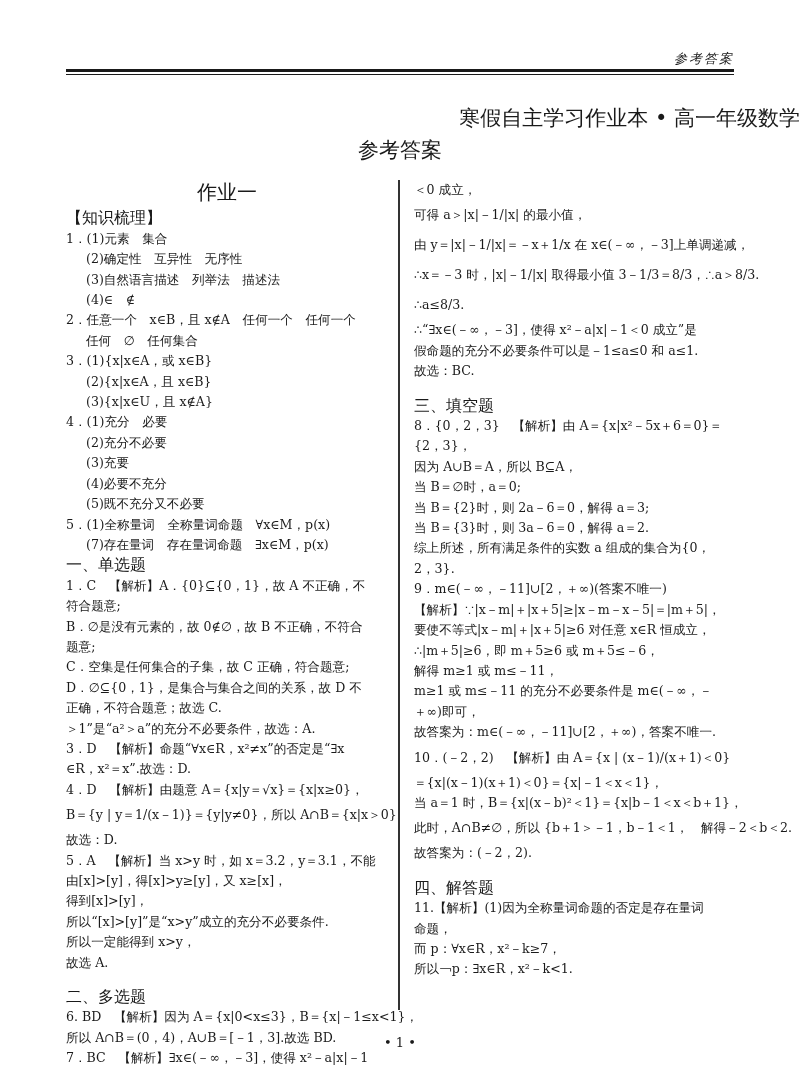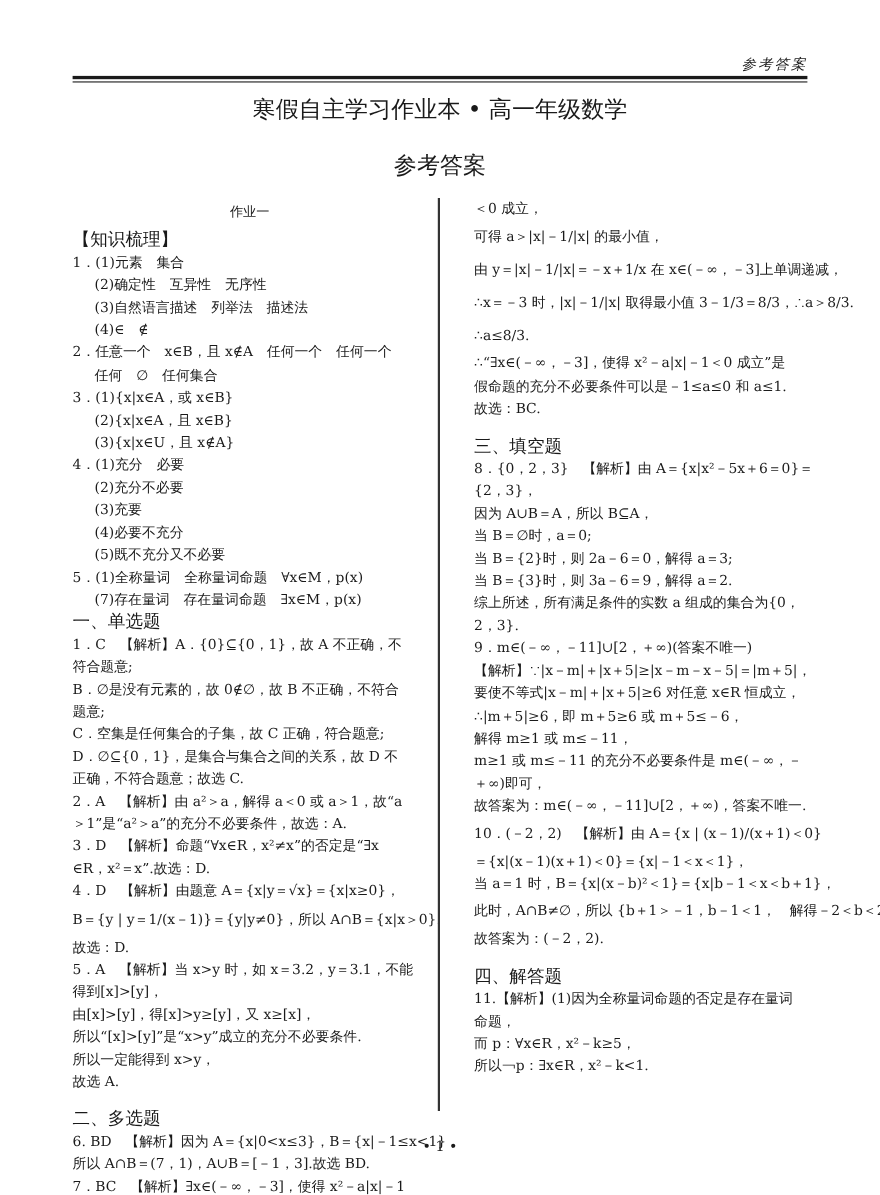--- a/index.html
+++ b/index.html
@@ -1,29 +1,29 @@
 <!DOCTYPE html>
 <html><head>
 <meta charset="utf-8">
 <style>
   html, body { margin:0; padding:0; background:#ffffff; }
   body { width:800px; height:1086px; position:relative; overflow:hidden;
          font-family:"DejaVu Serif","Liberation Serif",serif; color:#1a1a1a; }
   .header-tag { position:absolute; right:66px; top:50px; font-size:13px; font-style:italic; letter-spacing:2px; }
   .rule { position:absolute; left:66px; right:66px; top:69px; height:6px;
           border-top:3px solid #1a1a1a; border-bottom:1.5px solid #1a1a1a; box-sizing:border-box; }
-  .main-title { position:absolute; left:0; right:0; top:85px; text-align:center;
+  .main-title { position:absolute; left:0; right:0; top:104px; text-align:right;
                 font-family:"DejaVu Sans","Liberation Sans",sans-serif; font-size:21px; }
   .sub-title { position:absolute; left:0; right:0; top:136px; text-align:center;
                font-family:"DejaVu Sans","Liberation Sans",sans-serif; font-size:21px; }
   .col { position:absolute; top:180px; font-size:12.6px; line-height:20.4px; }
   .col-left { left:66px; width:322px; }
-  .col-right { left:414px; width:330px;margin-left:17px; }
+  .col-right { left:414px; width:330px; }
   .divider { position:absolute; left:398px; top:180px; width:2px; height:830px; background:#333; }
-  .hw-title { text-align:center; font-family:"DejaVu Sans","Liberation Sans",sans-serif; font-size:12px; margin:2px 0 6px; }
+  .hw-title { text-align:center; font-family:"DejaVu Sans","Liberation Sans",sans-serif; font-size:20px; margin:2px 0 6px; }
   .sec { font-family:"DejaVu Sans","Liberation Sans",sans-serif; font-size:16px; }
   .line { white-space:nowrap; }
   .ind { padding-left:20px; }
   .gap { height:14px; }
   .tall { line-height:30px; }
   .page-num { position:absolute; left:0; right:0; top:1035px; text-align:center; font-size:13px; }
 </style>
 </head>
 <body>
 
@@ -52,37 +52,36 @@
     <div class="line">5．(1)全称量词　全称量词命题　∀x∈M，p(x)</div>
     <div class="line ind">(7)存在量词　存在量词命题　∃x∈M，p(x)</div>
     <div class="line sec">一、单选题</div>
     <div class="line">1．C　【解析】A．{0}⊆{0，1}，故 A 不正确，不</div>
     <div class="line">符合题意;</div>
     <div class="line">B．∅是没有元素的，故 0∉∅，故 B 不正确，不符合</div>
     <div class="line">题意;</div>
     <div class="line">C．空集是任何集合的子集，故 C 正确，符合题意;</div>
     <div class="line">D．∅⊆{0，1}，是集合与集合之间的关系，故 D 不</div>
     <div class="line">正确，不符合题意；故选 C.</div>
-    <div class="line">2．A　【解析】由 a²＞a，解得 a＜0 或 a＞1，故“a</div>
     <div class="line">＞1”是“a²＞a”的充分不必要条件，故选：A.</div>
     <div class="line">3．D　【解析】命题“∀x∈R，x²≠x”的否定是“∃x</div>
     <div class="line">∈R，x²＝x”.故选：D.</div>
     <div class="line">4．D　【解析】由题意 A＝{x|y＝√x}＝{x|x≥0}，</div>
     <div class="line tall">B＝{y | y＝1/(x－1)}＝{y|y≠0}，所以 A∩B＝{x|x＞0}.</div>
     <div class="line">故选：D.</div>
     <div class="line">5．A　【解析】当 x&gt;y 时，如 x＝3.2，y＝3.1，不能</div>
+    <div class="line">由[x]&gt;[y]，得[x]&gt;y≥[y]，又 x≥[x]，</div>
     <div class="line">得到[x]&gt;[y]，</div>
-    <div class="line">由[x]&gt;[y]，得[x]&gt;y≥[y]，又 x≥[x]，</div>
     <div class="line">所以“[x]&gt;[y]”是“x&gt;y”成立的充分不必要条件.</div>
     <div class="line">所以一定能得到 x&gt;y，</div>
     <div class="line">故选 A.</div>
     <div class="gap"></div>
     <div class="line sec">二、多选题</div>
     <div class="line">6. BD　【解析】因为 A＝{x|0&lt;x≤3}，B＝{x|－1≤x&lt;1}，</div>
-    <div class="line">所以 A∩B＝(7，1)，A∪B＝[－1，3].故选 BD.</div>
+    <div class="line">所以 A∩B＝(0，4)，A∪B＝[－1，3].故选 BD.</div>
     <div class="line">7．BC　【解析】∃x∈(－∞，－3]，使得 x²－a|x|－1</div>
   </div>
 
 <div class="divider"></div>
 
 <div class="col col-right" id="rightcol">
     <div class="line">＜0 成立，</div>
     <div class="line tall">可得 a＞|x|－1/|x| 的最小值，</div>
     <div class="line tall">由 y＝|x|－1/|x|＝－x＋1/x 在 x∈(－∞，－3]上单调递减，</div>
     <div class="line tall">∴x＝－3 时，|x|－1/|x| 取得最小值 3－1/3＝8/3，∴a＞8/3.</div>
@@ -90,37 +89,37 @@
     <div class="line">∴“∃x∈(－∞，－3]，使得 x²－a|x|－1＜0 成立”是</div>
     <div class="line">假命题的充分不必要条件可以是－1≤a≤0 和 a≤1.</div>
     <div class="line">故选：BC.</div>
     <div class="gap"></div>
     <div class="line sec">三、填空题</div>
     <div class="line">8．{0，2，3}　【解析】由 A＝{x|x²－5x＋6＝0}＝</div>
     <div class="line">{2，3}，</div>
     <div class="line">因为 A∪B＝A，所以 B⊆A，</div>
     <div class="line">当 B＝∅时，a＝0;</div>
     <div class="line">当 B＝{2}时，则 2a－6＝0，解得 a＝3;</div>
-    <div class="line">当 B＝{3}时，则 3a－6＝9，解得 a＝2.</div>
+    <div class="line">当 B＝{3}时，则 3a－6＝0，解得 a＝2.</div>
     <div class="line">综上所述，所有满足条件的实数 a 组成的集合为{0，</div>
     <div class="line">2，3}.</div>
     <div class="line">9．m∈(－∞，－11]∪[2，＋∞)(答案不唯一)</div>
     <div class="line">【解析】∵|x－m|＋|x＋5|≥|x－m－x－5|＝|m＋5|，</div>
     <div class="line">要使不等式|x－m|＋|x＋5|≥6 对任意 x∈R 恒成立，</div>
     <div class="line">∴|m＋5|≥6，即 m＋5≥6 或 m＋5≤－6，</div>
     <div class="line">解得 m≥1 或 m≤－11，</div>
     <div class="line">m≥1 或 m≤－11 的充分不必要条件是 m∈(－∞，－</div>
     <div class="line">＋∞)即可，</div>
     <div class="line">故答案为：m∈(－∞，－11]∪[2，＋∞)，答案不唯一.</div>
     <div class="line tall">10．(－2，2)　【解析】由 A＝{x | (x－1)/(x＋1)＜0}</div>
     <div class="line">＝{x|(x－1)(x＋1)＜0}＝{x|－1＜x＜1}，</div>
     <div class="line">当 a＝1 时，B＝{x|(x－b)²＜1}＝{x|b－1＜x＜b＋1}，</div>
     <div class="line tall">此时，A∩B≠∅，所以 {b＋1＞－1，b－1＜1，　解得－2＜b＜2.</div>
     <div class="line">故答案为：(－2，2).</div>
     <div class="gap"></div>
     <div class="line sec">四、解答题</div>
     <div class="line">11.【解析】(1)因为全称量词命题的否定是存在量词</div>
     <div class="line">命题，</div>
-    <div class="line">而 p：∀x∈R，x²－k≥5，</div>
+    <div class="line">而 p：∀x∈R，x²－k≥7，</div>
     <div class="line">所以￢p：∃x∈R，x²－k&lt;1.</div>
   </div>
 
 <div class="page-num">• 1 •</div>
 
 </body></html>

